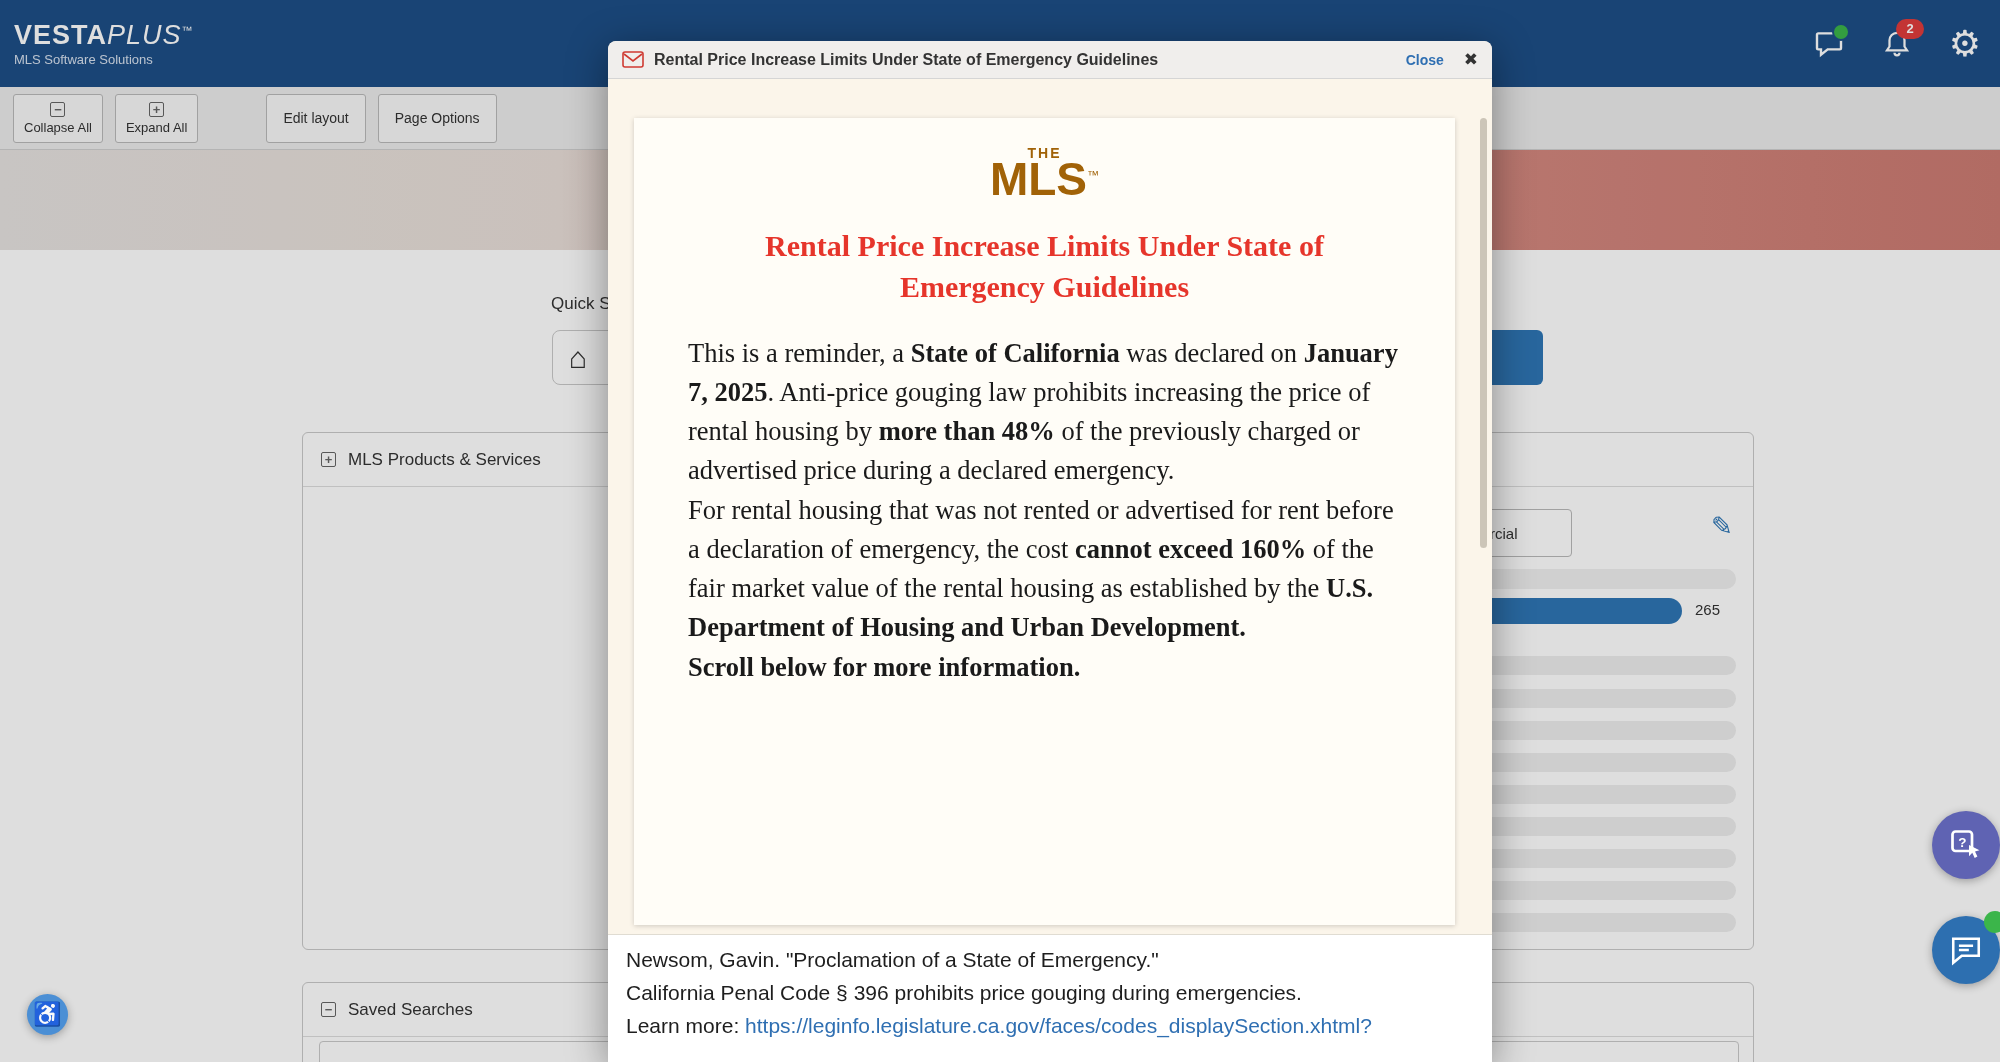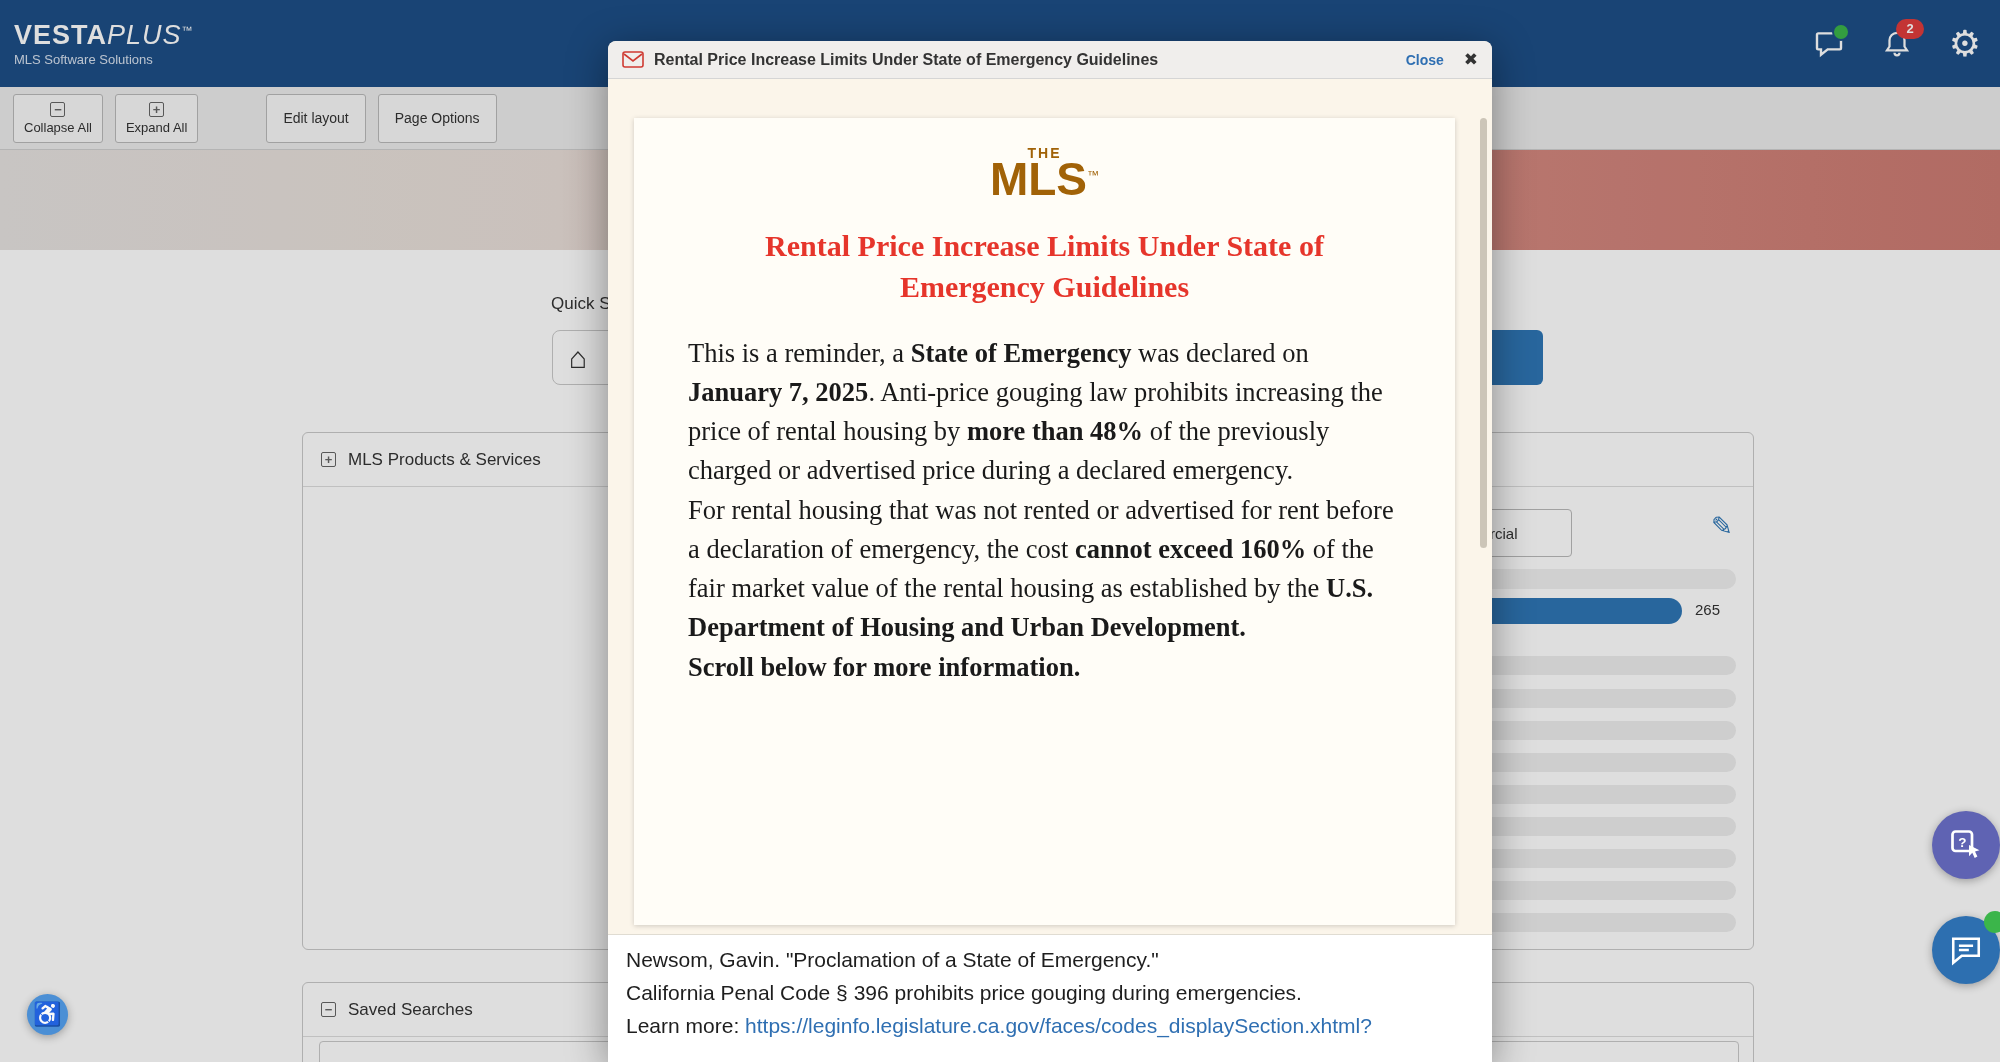--- a/index.html
+++ b/index.html
@@ -229,21 +229,21 @@
     <div class="modal-close-x">✖</div>
   </div>
   <div class="modal-body">
     <div class="inner-page">
       <div class="mls-logo">
         <div class="mls-the">THE</div>
         <div class="mls-word"><span>MLS</span><span class="mls-tm">™</span></div>
       </div>
       <div class="modal-heading">Rental Price Increase Limits Under State of Emergency Guidelines</div>
       <div class="modal-text">
-        <p><span>This is a reminder, a </span><strong>State of Emergency</strong><span> was declared on </span><strong>January 7, 2025</strong><span>. Anti-price gouging law prohibits increasing the price of rental housing by </span><strong>more than 48%</strong><span> of the previously charged or advertised price during a declared emergency.</span></p>
+        <p><span>This is a reminder, a </span><strong>State of California</strong><span> was declared on </span><strong>January 7, 2025</strong><span>. Anti-price gouging law prohibits increasing the price of rental housing by </span><strong>more than 48%</strong><span> of the previously charged or advertised price during a declared emergency.</span></p>
         <p><span>For rental housing that was not rented or advertised for rent before a declaration of emergency, the cost </span><strong>cannot exceed 160%</strong><span> of the fair market value of the rental housing as established by the </span><strong>U.S. Department of Housing and Urban Development.</strong></p>
         <p><strong>Scroll below for more information.</strong></p>
       </div>
     </div>
     <div class="mscrollbar">
       <div class="mscroll-thumb"></div>
     </div>
   </div>
   <div class="modal-footer">
     <div><span>Newsom, Gavin. "Proclamation of a State of Emergency."</span></div>

